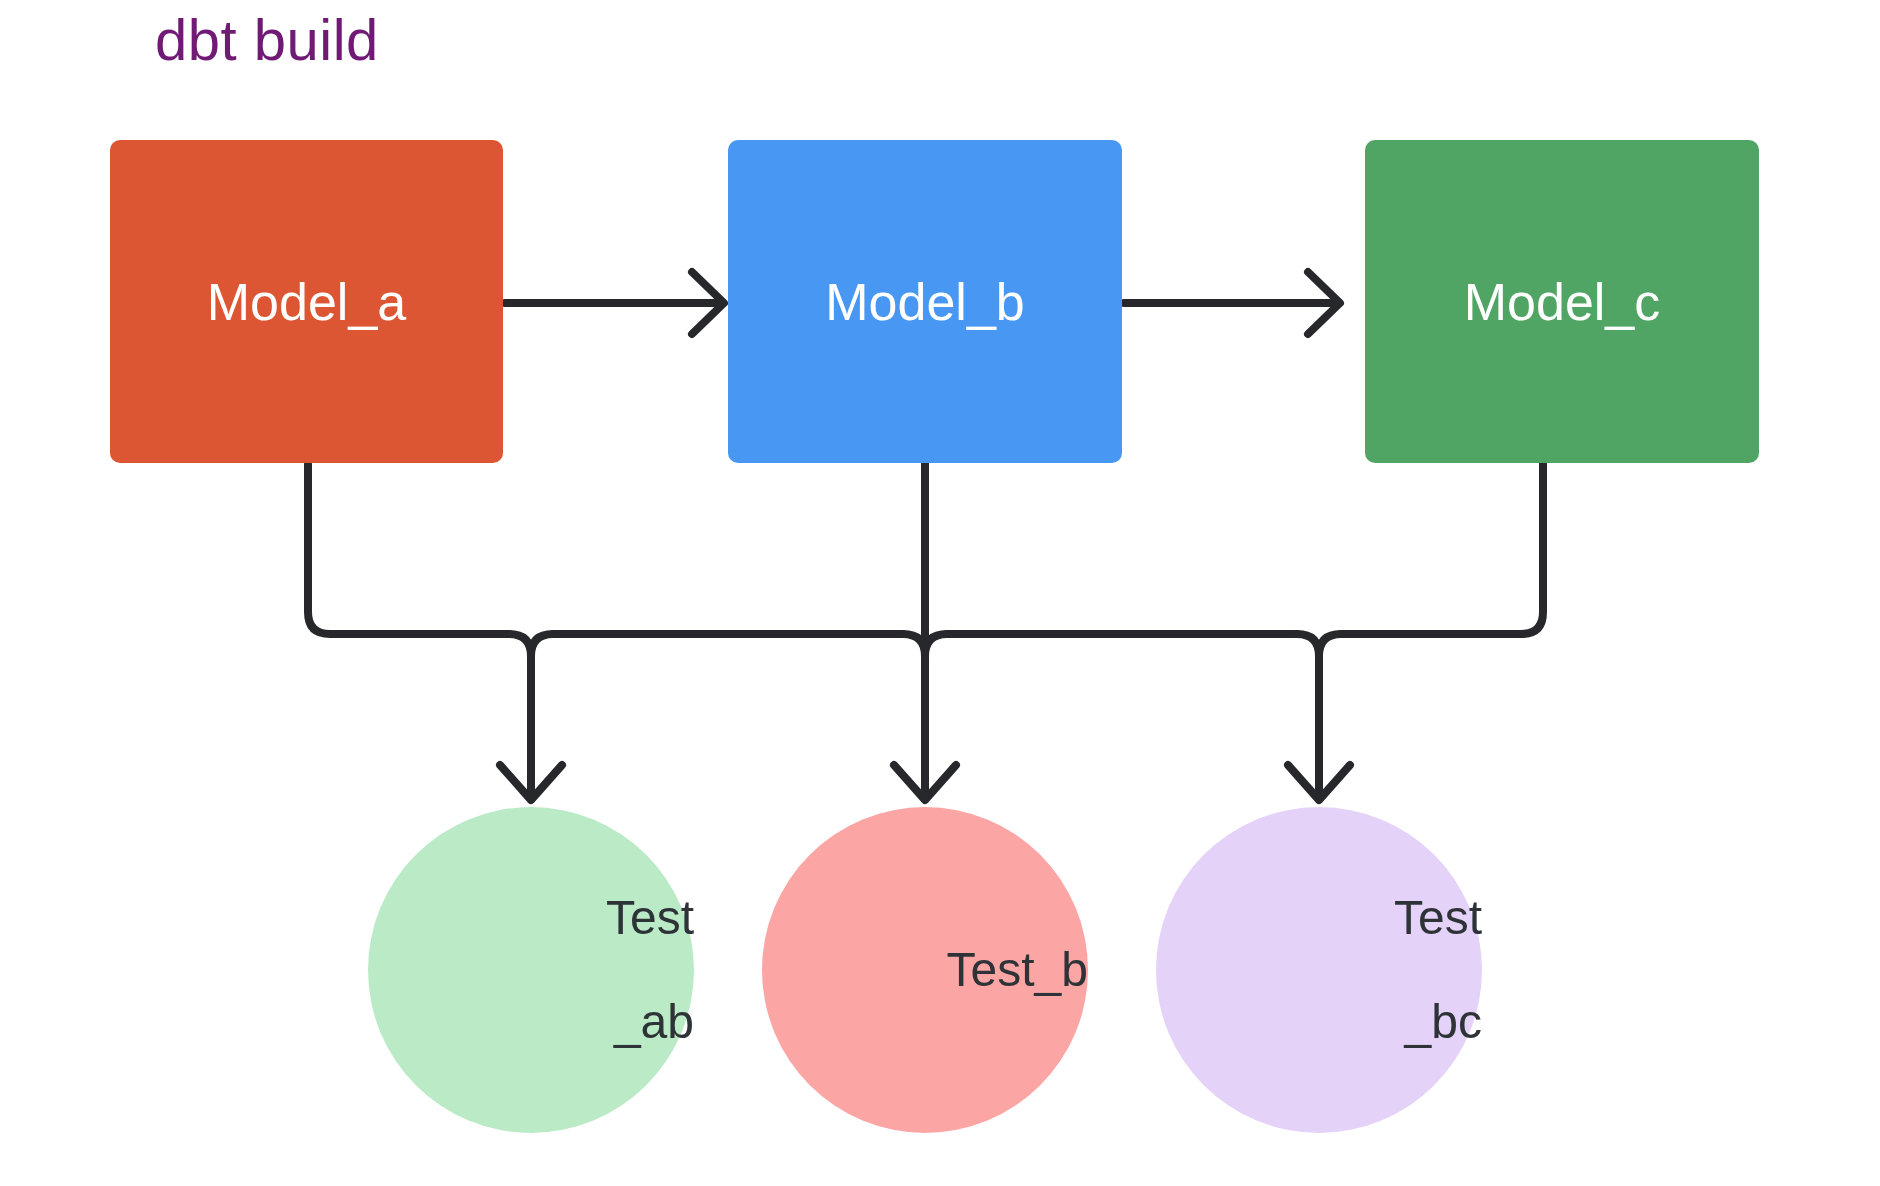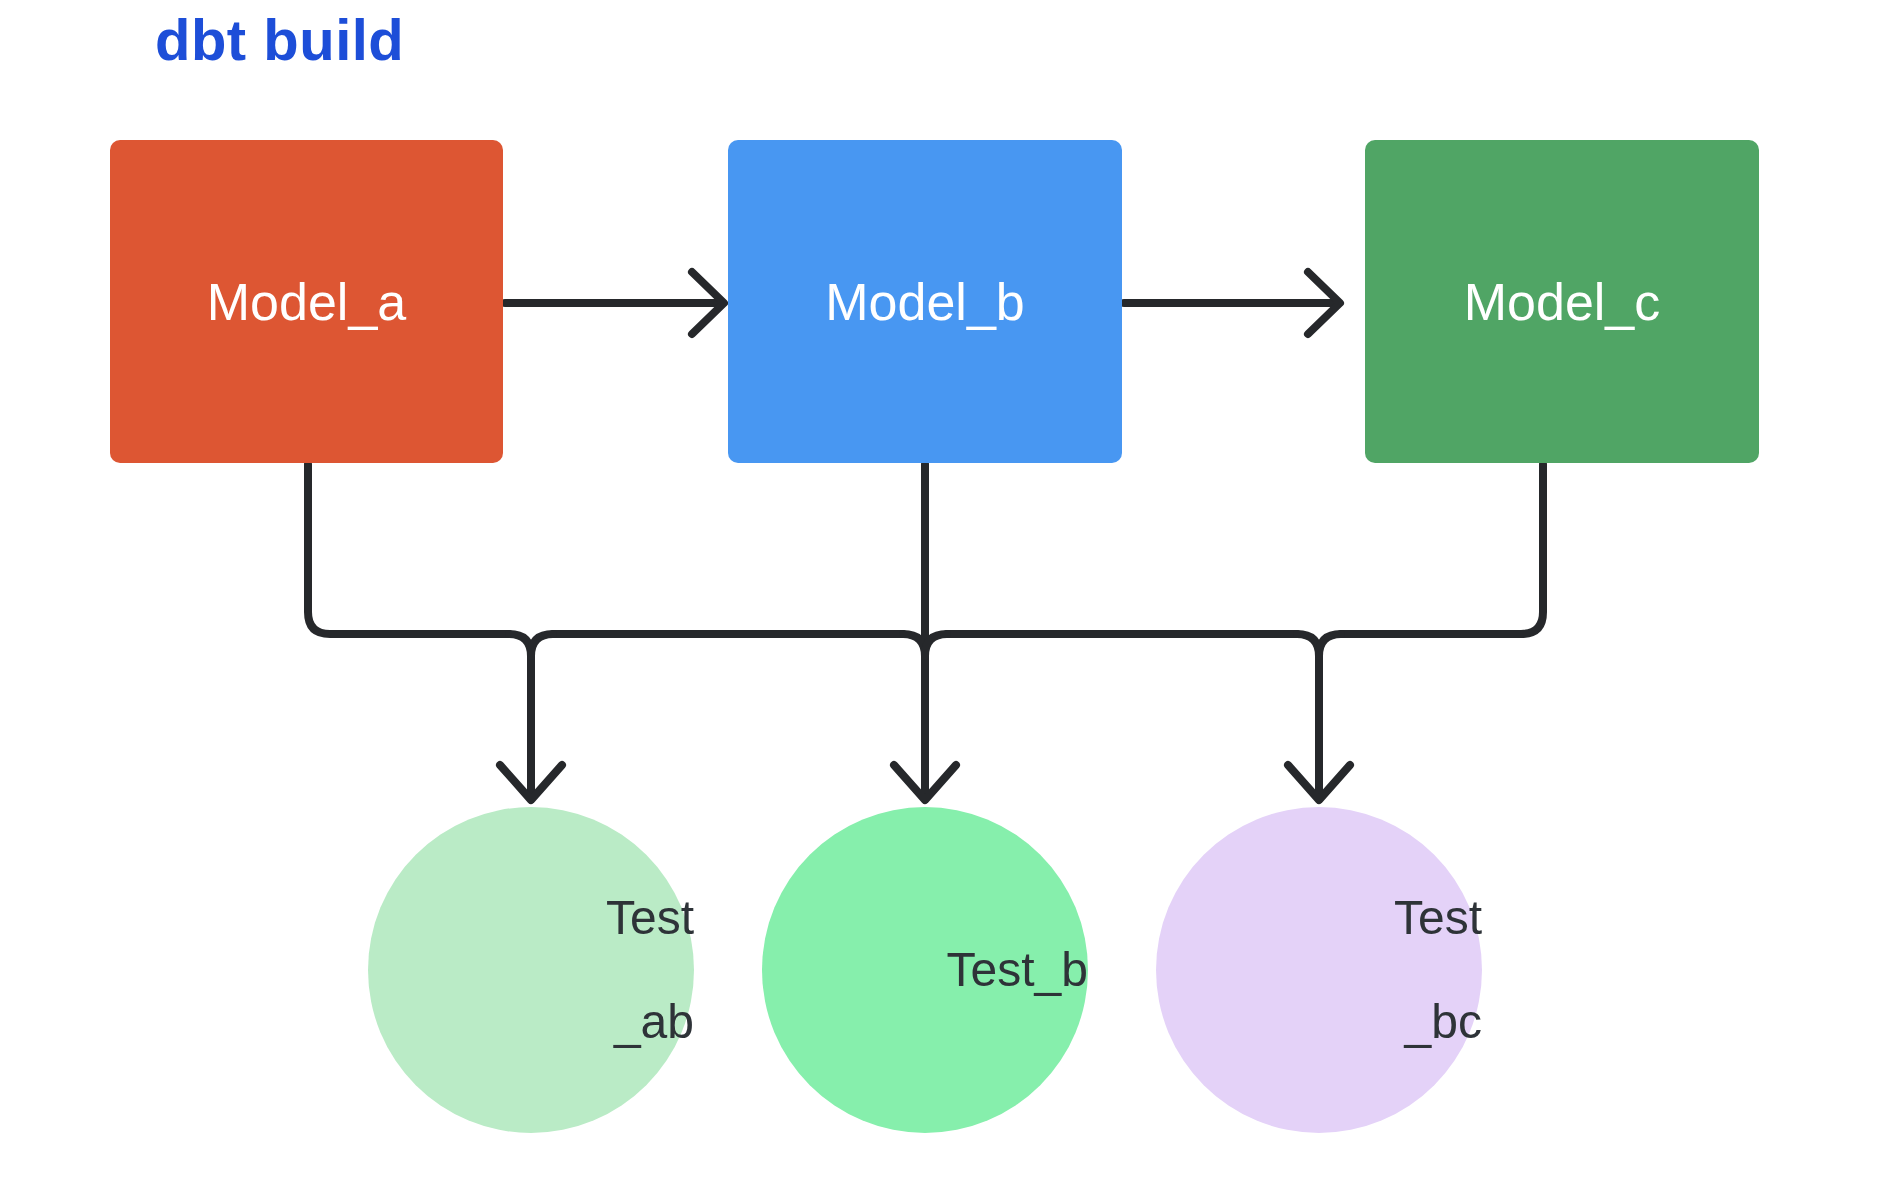--- a/index.html
+++ b/index.html
@@ -74,21 +74,21 @@
     line-height: 104px;
     white-space: nowrap;
   }
   .test-circle .test-line:empty { display: none; }
 </style>
 </head>
 <body>
 
 <div class="canvas">
 
-  <div class="diagram-title" style="color: #1d4ed8; font-weight: bold;">dbt build</div>
+  <div class="diagram-title" style="color: #701a75;">dbt build</div>
 
   <svg class="connectors" viewBox="0 0 1880 1186" xmlns="http://www.w3.org/2000/svg">
 
     <g>
       <path d="M 505 303 H 718" stroke="#26282b"></path>
       <path d="M 692 272 L 724 303 L 692 334" stroke="#26282b"></path>
     </g>
     <g>
       <path d="M 1124 303 H 1334" stroke="#26282b"></path>
       <path d="M 1308 272 L 1340 303 L 1308 334" stroke="#26282b"></path>
@@ -137,21 +137,21 @@
 
   <div class="model-box model-c" style="background-color: rgb(80, 165, 101);">
     <span class="model-label">Model_c</span>
   </div>
 
   <div class="test-circle test-ab" style="background-color: rgb(186, 235, 198);">
     <span class="test-line">Test</span>
     <span class="test-line">_ab</span>
   </div>
 
-  <div class="test-circle test-b" style="background-color: #86efac;">
+  <div class="test-circle test-b" style="background-color: #fca5a5;">
     <span class="test-line">Test_b</span>
 
   </div>
 
   <div class="test-circle test-bc" style="background-color: rgb(228, 210, 248);">
     <span class="test-line">Test</span>
     <span class="test-line">_bc</span>
   </div>
 
 </div>

